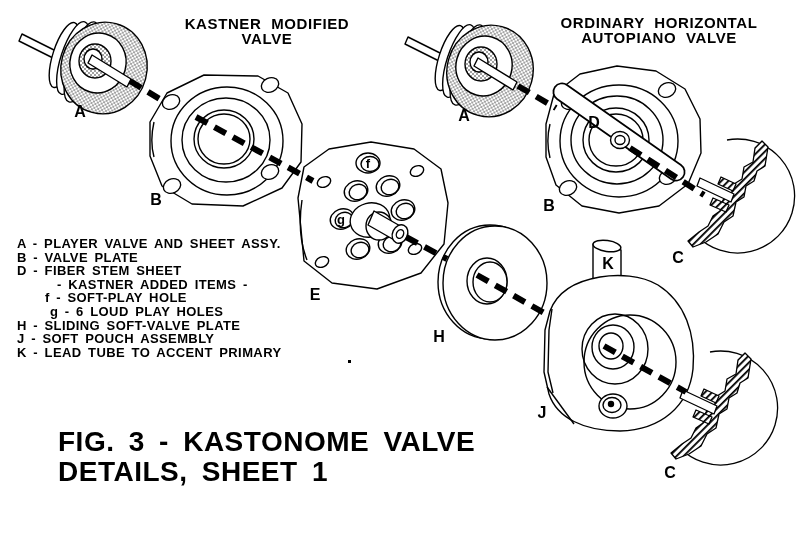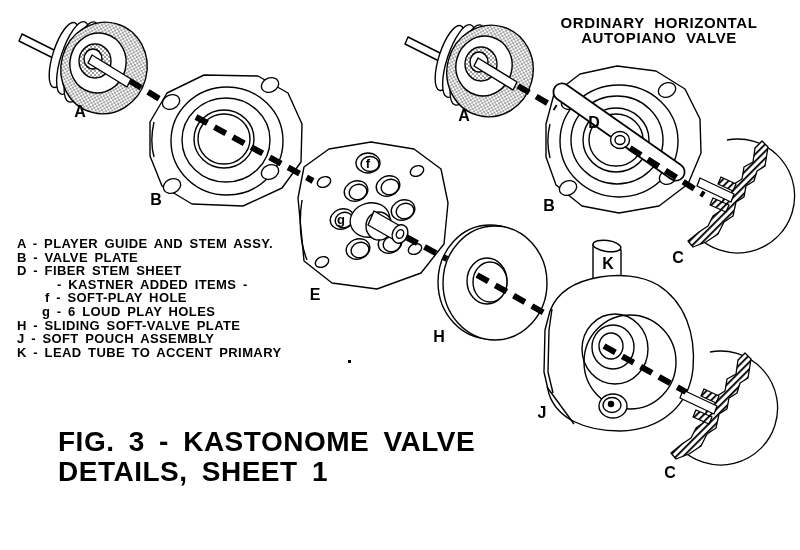--- a/index.html
+++ b/index.html
@@ -7,21 +7,21 @@
     position:relative;width:800px;height:550px;background:#fff;overflow:hidden;
     font-family:"Liberation Sans","DejaVu Sans",sans-serif;font-weight:bold;color:#000;
     -webkit-font-smoothing:none;
   }
   .stage svg{position:absolute;left:0;top:0;}
   .abs{position:absolute;}
   .ttl{font-size:15px;line-height:15px;text-align:center;letter-spacing:.6px;word-spacing:5px;white-space:nowrap;}
   .legend{font-size:13px;line-height:13.6px;letter-spacing:.4px;word-spacing:2.5px;white-space:nowrap;}
   .legend .ind40{margin-left:40px;}
   .legend .ind18{margin-left:28px;}
-  .legend .ind23{margin-left:25px;}
+  .legend .ind23{margin-left:33px;}
   .cap{font-size:28px;line-height:30px;text-align:left;letter-spacing:.5px;word-spacing:6px;white-space:nowrap;}
   .pl{position:absolute;transform:translate(-50%,-50%);font-size:16px;line-height:16px;}
   .pl.sm{font-size:13px;line-height:13px;}
 </style>
 </head>
 <body>
 
 <div class="stage">
 
   <svg width="800" height="550" viewBox="0 0 800 550">
@@ -149,27 +149,31 @@
       <path d="M130,81 L163,101"></path>
       <path d="M196,117 L313,181"></path>
       <path d="M406,237 L447,259"></path>
       <path d="M477,275 L546,314"></path>
       <path d="M604,346 L686,392"></path>
       <path d="M518,86 L556,108"></path>
       <path d="M630,148 L704,195"></path>
     </g>
   </svg>
 
+  <div class="abs ttl" style="left:167px;top:16px;width:200px;">
+    <div>KASTNER MODIFIED</div>
+    <div>VALVE</div>
+  </div>
   <div class="abs ttl" style="left:553px;top:15px;width:212px;">
     <div>ORDINARY HORIZONTAL</div>
     <div>AUTOPIANO VALVE</div>
   </div>
 
   <div class="abs legend" style="left:17px;top:237px;">
-    <div>A - PLAYER GUIDE AND STEM ASSY.</div>
+    <div>A - PLAYER VALVE AND SHEET ASSY.</div>
     <div>B - VALVE PLATE</div>
     <div>D - FIBER STEM SHEET</div>
     <div class="ind40">- KASTNER ADDED ITEMS -</div>
     <div class="ind18">f - SOFT-PLAY HOLE</div>
     <div class="ind23">g - 6 LOUD PLAY HOLES</div>
     <div>H - SLIDING SOFT-VALVE PLATE</div>
     <div>J - SOFT POUCH ASSEMBLY</div>
     <div>K - LEAD TUBE TO ACCENT PRIMARY</div>
   </div>
 

